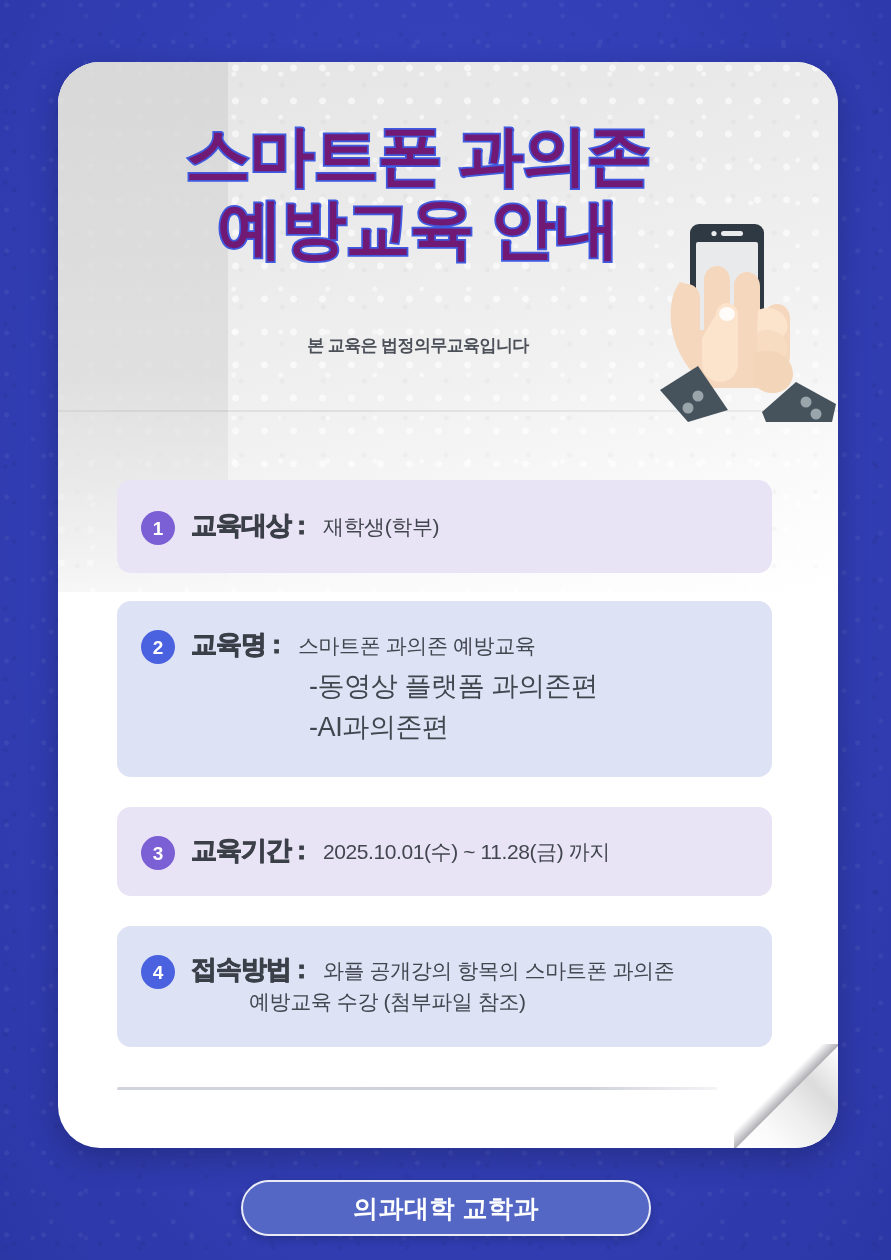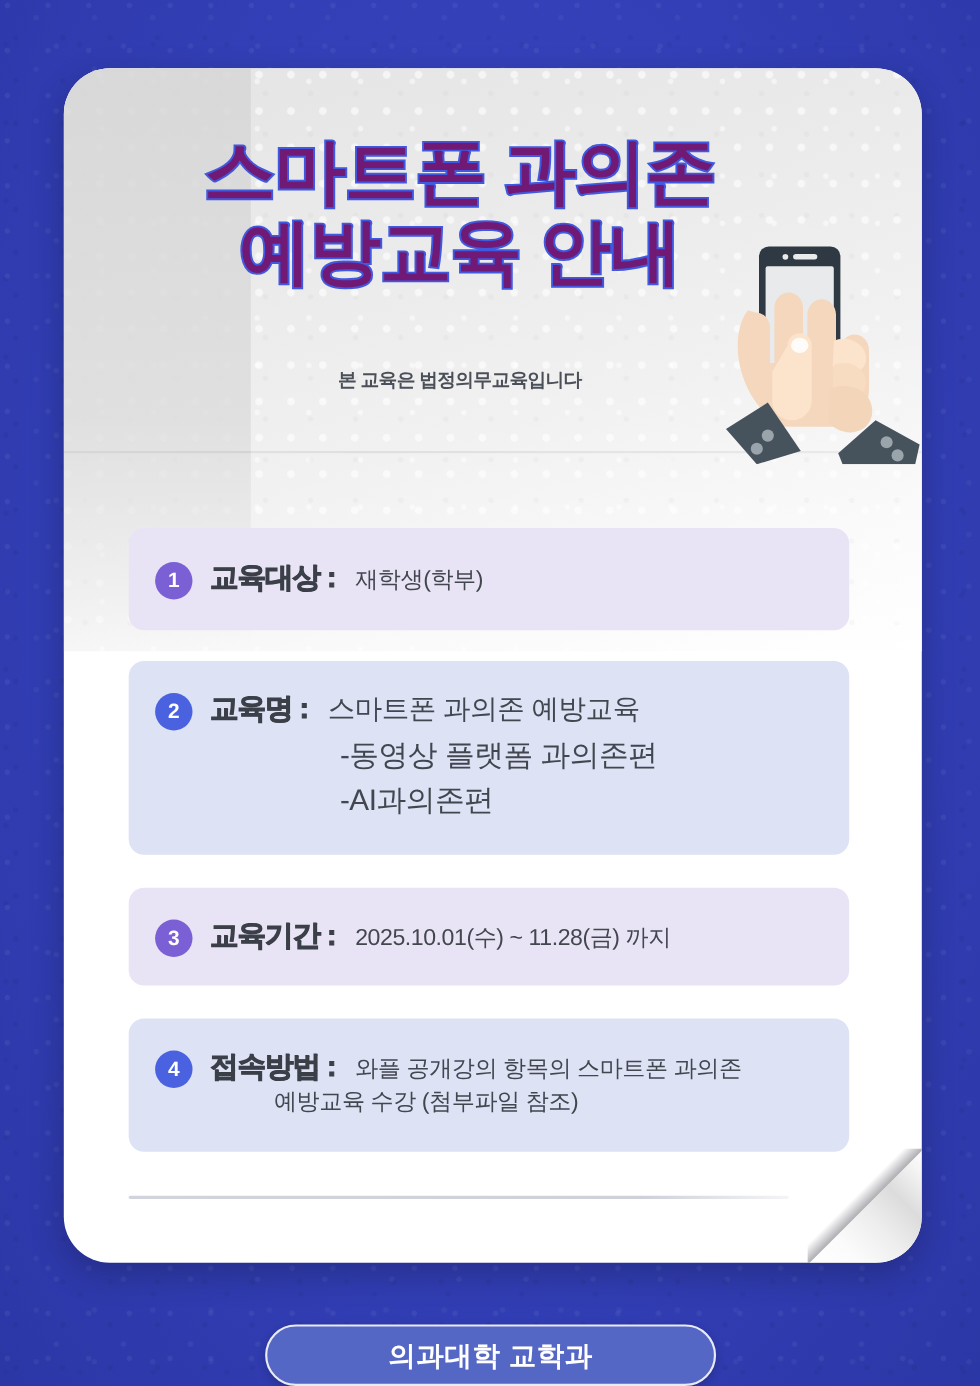--- a/index.html
+++ b/index.html
@@ -178,21 +178,21 @@
     paint-order: stroke fill;
     flex: 0 0 auto;
   }
   .card-value {
     font-size: 21px;
     font-weight: 400;
     color: #42464f;
     letter-spacing: -0.4px;
     margin-left: 10px;
   }
-  .card-value.big { font-size: 25px; text-align: center; }
+  .card-value.big { font-size: 21px; text-align: center; }
 
   .sub-list { margin-top: 4px; padding-left: 118px; }
   .sub-item {
     font-size: 27px;
     color: #42464f;
     letter-spacing: -0.4px;
     line-height: 1.5;
   }
 
   .cont-line {
@@ -258,21 +258,20 @@
     top: 1180px;
     width: 410px;
     height: 56px;
     border-radius: 30px;
     background: #5567c4;
     border: 2px solid #e8eaf6;
     display: flex;
     align-items: center;
     justify-content: center;
     box-shadow: 0 3px 8px rgba(0,0,0,.18);
-    margin-top: 24px;
   }
   #footer-badge .footer-text {
     font-size: 25px;
     font-weight: 700;
     color: #ffffff;
     letter-spacing: 0.5px;
   }
 </style>
 </head>
 <body>

